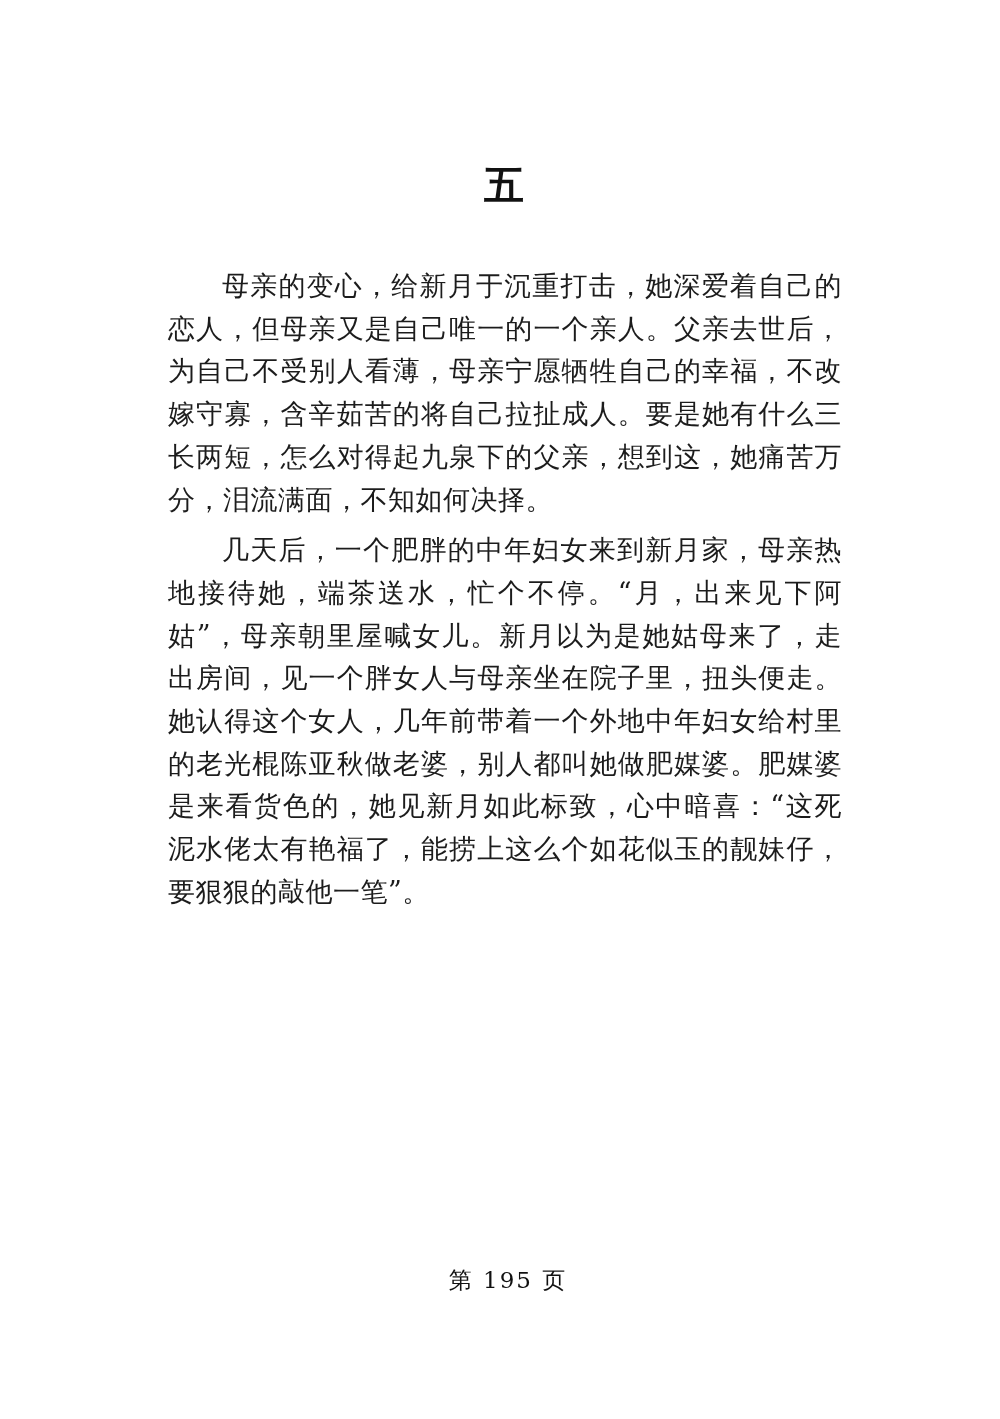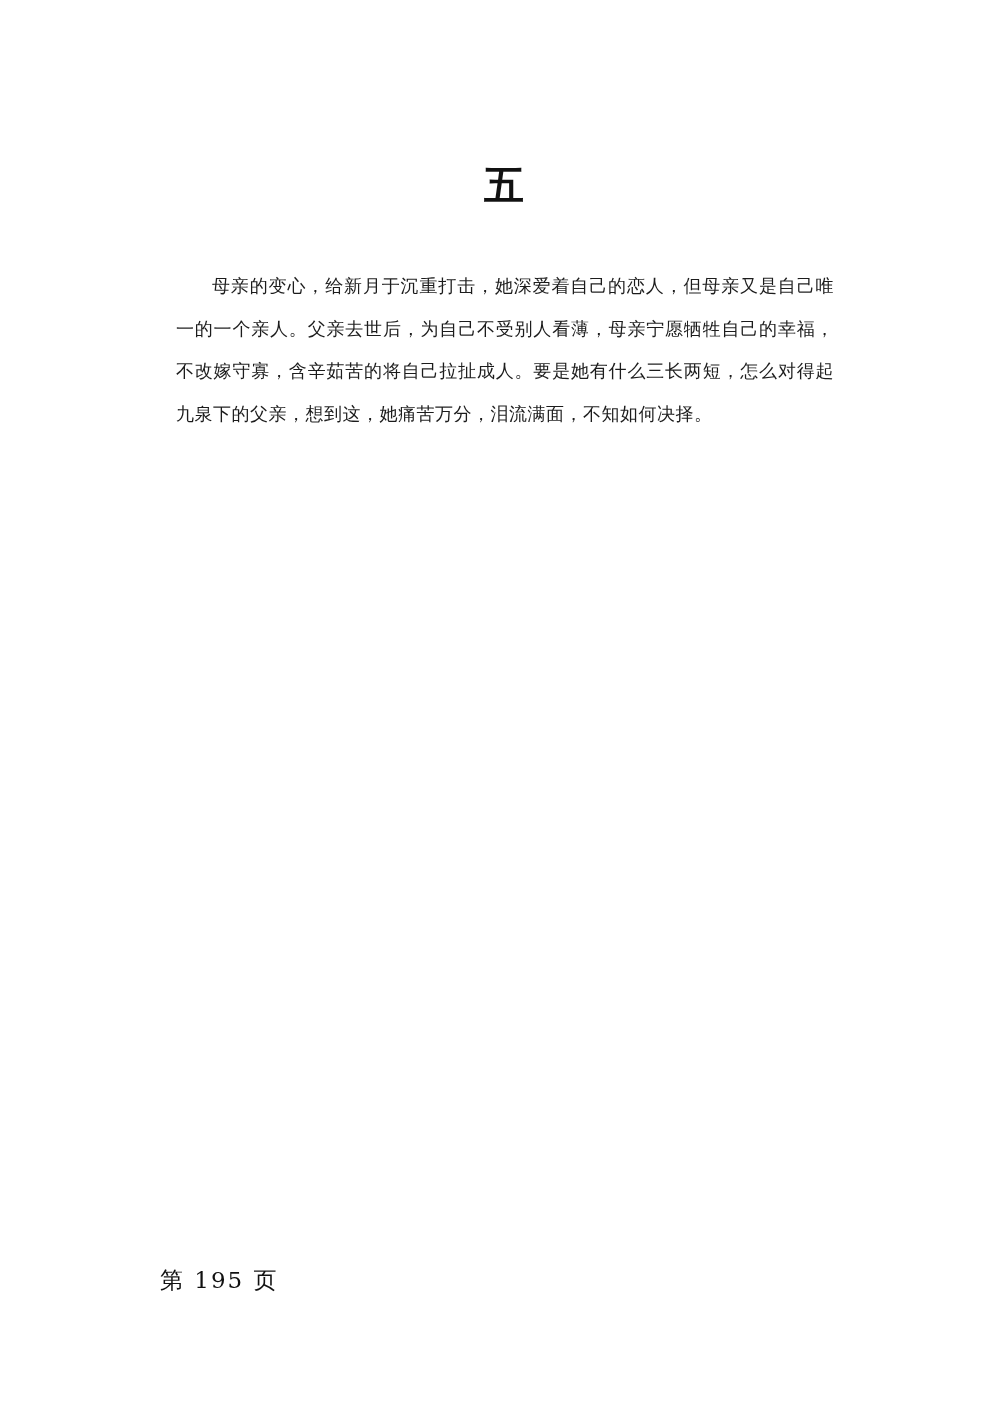--- a/index.html
+++ b/index.html
@@ -30,44 +30,45 @@
     font-size: 40px;
     font-weight: 600;
     letter-spacing: 2px;
     line-height: 1.1;
     color: #111111;
   }
   .body-text {
     margin-top: 58px;
   }
   .body-text p {
-    margin: 16px;
-    font-size: 18px;
+    margin: 8px;
+    font-size: 27px;
     line-height: 42.7px;
     text-indent: 2em;
     text-align: justify;
     text-justify: inter-ideograph;
     color: #1c1c1c;
     letter-spacing: 0.5px;
   }
   .footer {
     position: absolute;
     left: 160px;
     top: 1265px;
     width: 696px;
-    text-align: left;
+    text-align: center;
     font-size: 23px;
     color: #111111;
     letter-spacing: 2px;
   }
 </style>
 </head>
 <body>
 
 <div class="page">
   <div class="content">
     <h1 class="chapter-title">五</h1>
     <div class="body-text">
       <p>母亲的变心，给新月于沉重打击，她深爱着自己的恋人，但母亲又是自己唯一的一个亲人。父亲去世后，为自己不受别人看薄，母亲宁愿牺牲自己的幸福，不改嫁守寡，含辛茹苦的将自己拉扯成人。要是她有什么三长两短，怎么对得起九泉下的父亲，想到这，她痛苦万分，泪流满面，不知如何决择。</p>
+      <p>几天后，一个肥胖的中年妇女来到新月家，母亲热地接待她，端茶送水，忙个不停。“月，出来见下阿姑”，母亲朝里屋喊女儿。新月以为是她姑母来了，走出房间，见一个胖女人与母亲坐在院子里，扭头便走。她认得这个女人，几年前带着一个外地中年妇女给村里的老光棍陈亚秋做老婆，别人都叫她做肥媒婆。肥媒婆是来看货色的，她见新月如此标致，心中暗喜：“这死泥水佬太有艳福了，能捞上这么个如花似玉的靓妹仔，要狠狠的敲他一笔”。</p>
     </div>
   </div>
   <div class="footer">第 195 页</div>
 </div>
 
 </body></html>

